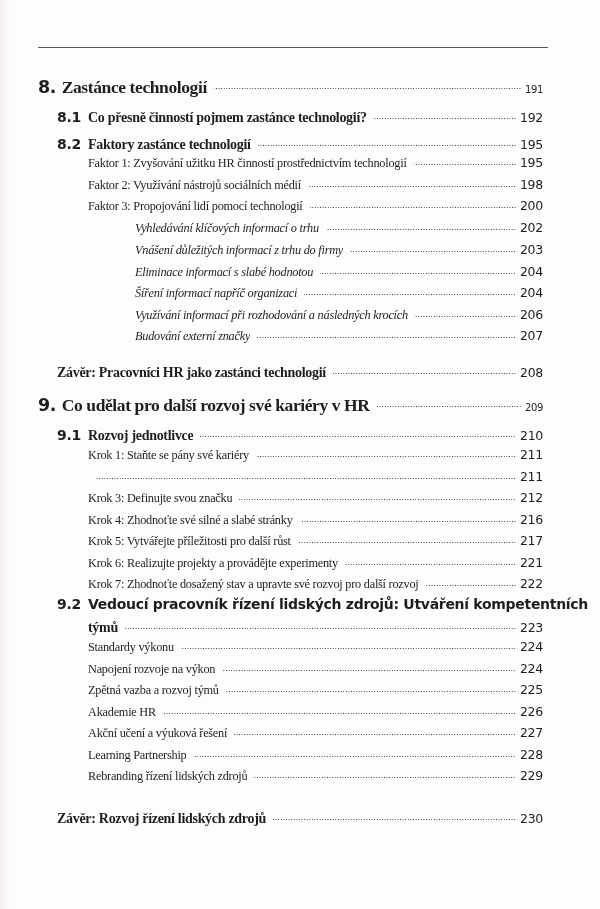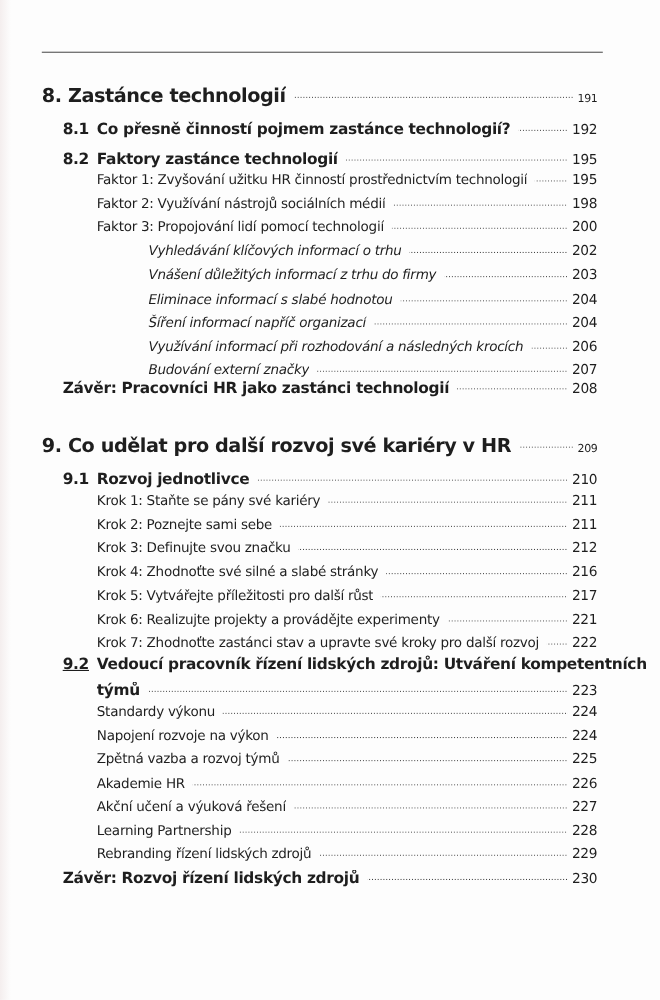--- a/index.html
+++ b/index.html
@@ -6,41 +6,41 @@
     body {
       width: 600px; height: 909px; background: #fdfdfd; position: relative; overflow: hidden;
       font-family: "DejaVu Sans", sans-serif; color: #1e1e1e;
     }
     .page-edge { position: absolute; left: 0; top: 0; bottom: 0; width: 10px;
       background: linear-gradient(to right, #f4eeee, #fdfdfd); }
     .rule { position: absolute; left: 38px; width: 510px; top: 47px; height: 1px; background: #555; }
     .toc { position: absolute; left: 0; top: 0; width: 600px; }
     .line { position: absolute; display: flex; align-items: baseline; right: 57px; white-space: nowrap; }
     .line .num { display: inline-block; }
-    .line .title { flex: 0 1 auto; overflow: hidden; }
+    .line .title { flex: 0 1 auto; overflow: hidden; font-family: Liberation Serif, serif; }
     .line .leader { flex: 1 1 auto; overflow: hidden; margin: 0 4px 0 7px; height: 1em; position: relative; }
     .line .leader::after {
       content: ""; position: absolute; left: 0; right: 0; bottom: 0.22em; height: 1px;
       background-image: radial-gradient(circle, #333 0.6px, transparent 0.8px);
       background-size: 2.6px 2px; background-repeat: repeat-x; background-position: right center;
     }
     .line .page { flex: 0 0 auto; }
 
     .chapter { left: 38px; font-size: 17.5px; font-weight: bold; letter-spacing: -0.4px; }
     .chapter .page { font-weight: normal; font-size: 10px; }
     .section { left: 57px; font-size: 14px; font-weight: bold; letter-spacing: -0.3px; }
     .section .num { width: 31px; }
     .section .page { font-weight: normal; font-size: 12.5px; }
-    .conclusion { left: 57px; font-size: 14px; font-weight: bold; letter-spacing: -0.3px; }
+    .conclusion { left: 57px; font-size: 14px; font-weight: bold; letter-spacing: -0.3px; margin-top: 20px; }
     .conclusion .page { font-weight: normal; font-size: 12.5px; }
     .item { left: 88px; font-size: 12.3px; letter-spacing: -0.25px; }
     .item.italic .title { font-style: italic; margin-left: 47px; }
     .item .page { font-size: 12.5px; }
     .wrap-first { position: absolute; left: 57px; font-size: 14px; font-weight: bold; letter-spacing: -0.3px; white-space: nowrap; }
-    .wrap-first .num { display: inline-block; width: 31px; text-decoration: underline; }
+    .wrap-first .num { display: inline-block; width: 31px; }
   </style>
 </head>
 <body>
 
 <div class="page-edge"></div>
 <div class="rule"></div>
 
 <div class="toc">
 
   <div class="line chapter" style="top:75px">
@@ -123,21 +123,20 @@
       <span class="leader"></span>
       <span class="page">210</span>
   </div>
 
   <div class="line item" style="top:447px">
     <span class="title">Krok 1: Staňte se pány své kariéry</span>
       <span class="leader"></span>
       <span class="page">211</span>
   </div>
   <div class="line item" style="top:469px">
-    <span class="title">Krok 2: Poznejte sami sebe</span>
       <span class="leader"></span>
       <span class="page">211</span>
   </div>
   <div class="line item" style="top:490px">
     <span class="title">Krok 3: Definujte svou značku</span>
       <span class="leader"></span>
       <span class="page">212</span>
   </div>
   <div class="line item" style="top:512px">
     <span class="title">Krok 4: Zhodnoťte své silné a slabé stránky</span>
@@ -148,21 +147,21 @@
     <span class="title">Krok 5: Vytvářejte příležitosti pro další růst</span>
       <span class="leader"></span>
       <span class="page">217</span>
   </div>
   <div class="line item" style="top:555px">
     <span class="title">Krok 6: Realizujte projekty a provádějte experimenty</span>
       <span class="leader"></span>
       <span class="page">221</span>
   </div>
   <div class="line item" style="top:576px">
-    <span class="title">Krok 7: Zhodnoťte zastánci stav a upravte své kroky pro další rozvoj</span>
+    <span class="title">Krok 7: Zhodnoťte dosažený stav a upravte své rozvoj pro další rozvoj</span>
       <span class="leader"></span>
       <span class="page">222</span>
   </div>
 
   <div class="wrap-first" style="top:596px">
     <span class="num">9.2</span><span class="title">Vedoucí pracovník řízení lidských zdrojů: Utváření kompetentních</span>
   </div>
   <div class="line section" style="top:618px; left:88px">
     <span class="title">týmů</span>
       <span class="leader"></span>

